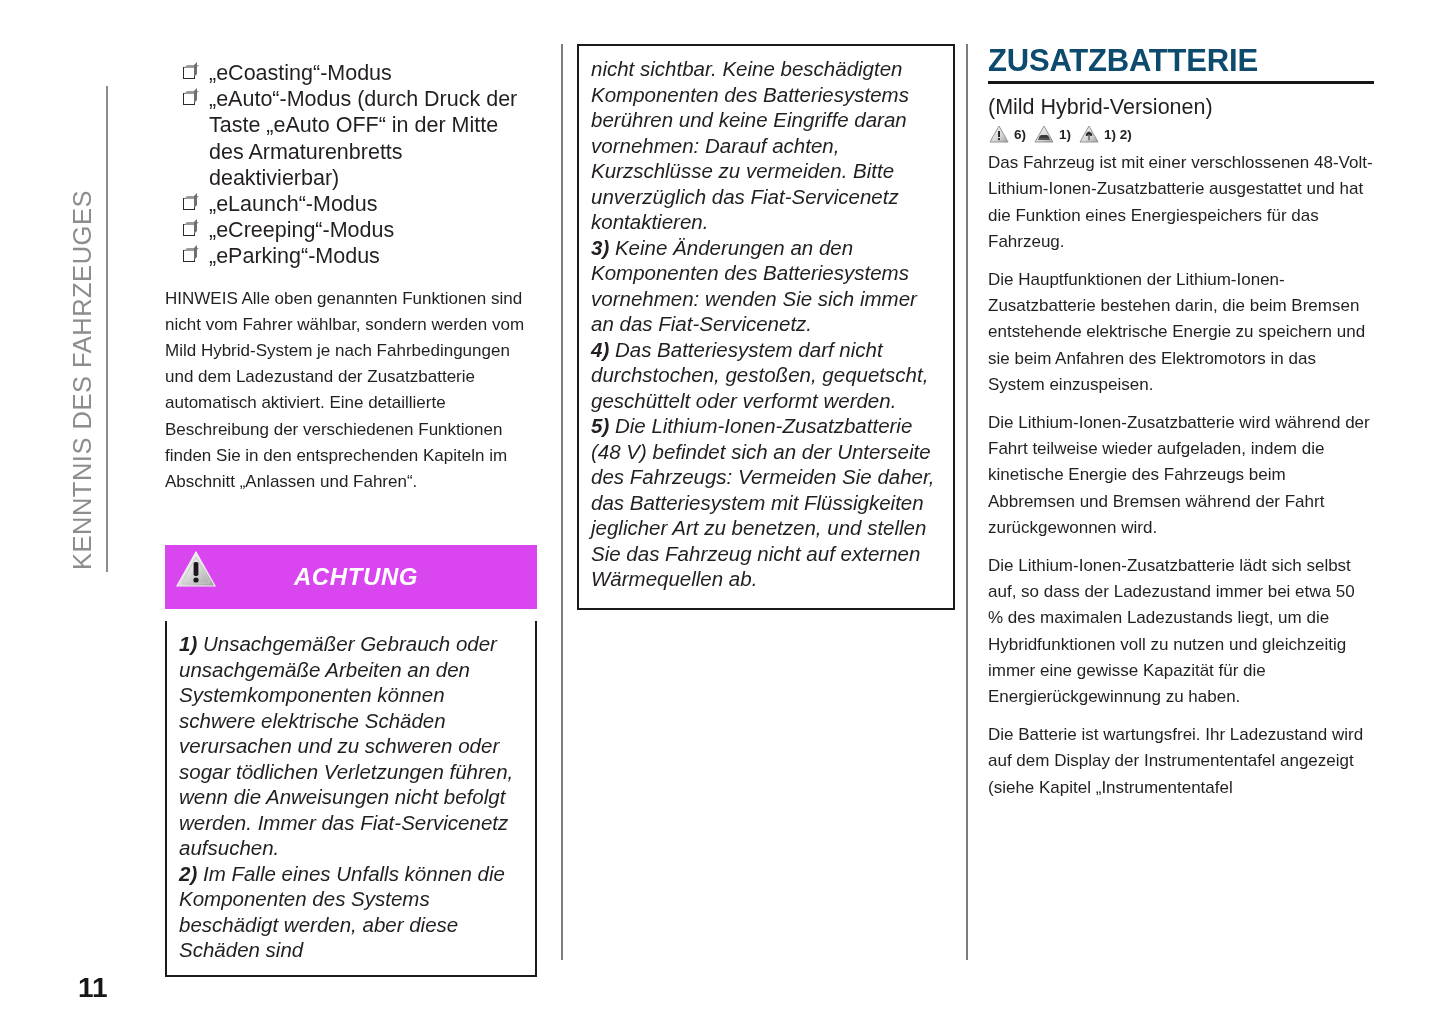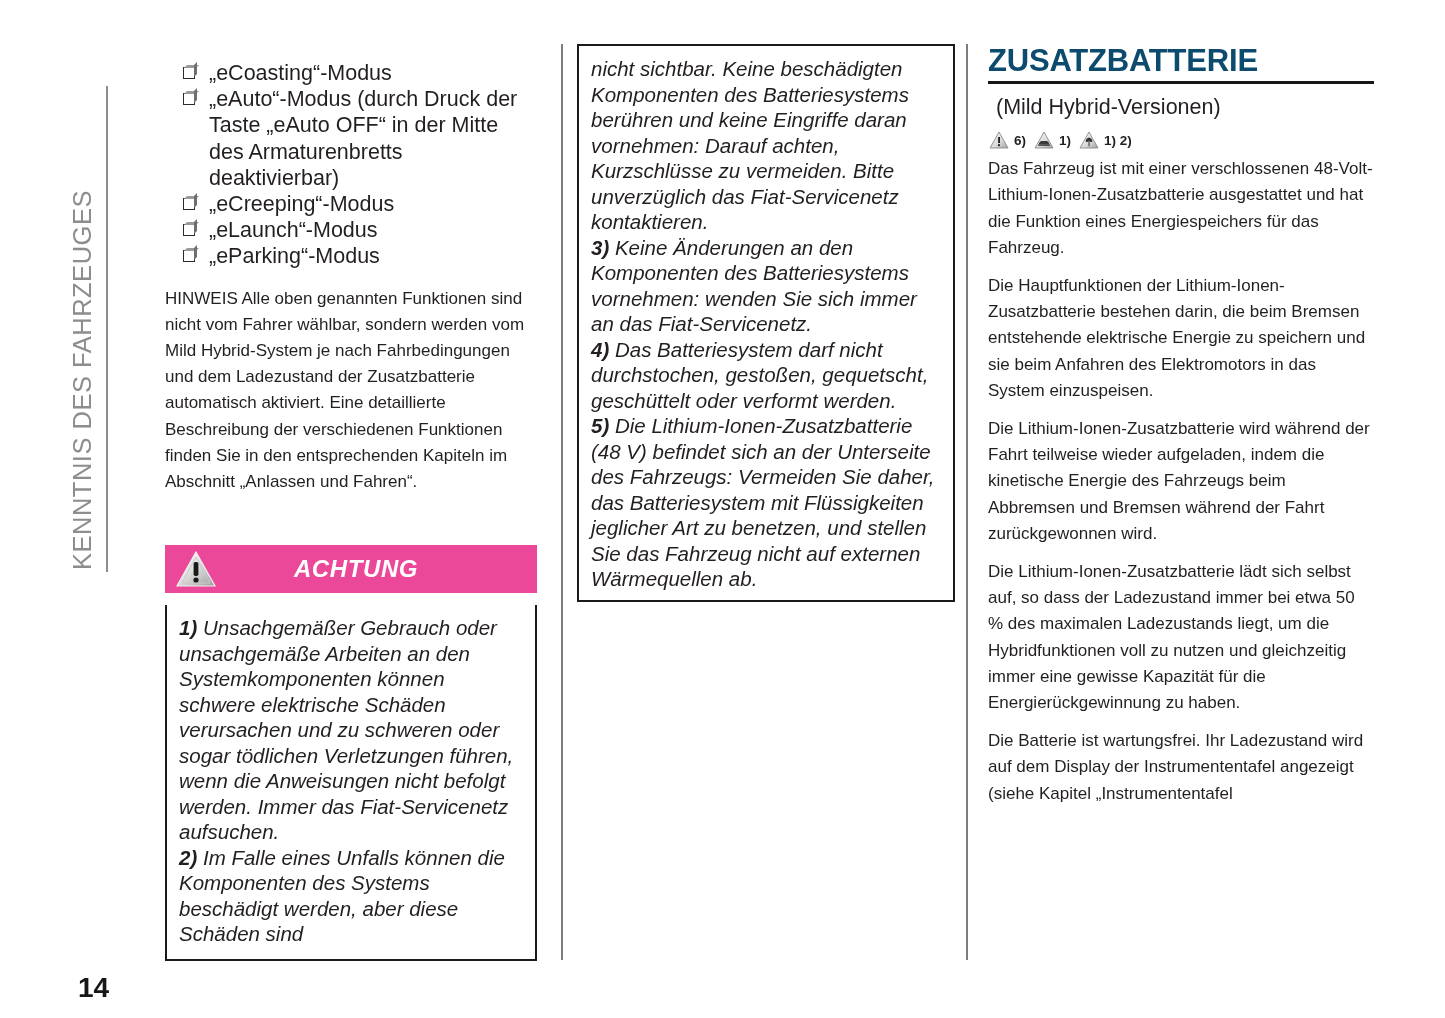--- a/index.html
+++ b/index.html
@@ -116,22 +116,22 @@
     transform: skewX(-45deg);
     transform-origin: left bottom;
   }
 
   .para { margin: 0; }
   .para + .para { margin-top: 12px; }
 
   
   .warn-block { margin-top: 50px; }
   .warn-header {
-    background: #ec4899;
-    height: 48px;
+    background: #d946ef;
+    height: 64px;
     display: flex;
     align-items: center;
     position: relative;
     justify-content: center;
   }
   .warn-header-title {
     color: #ffffff;
     font-weight: bold;
     font-style: italic;
     font-size: 24px;
@@ -154,21 +154,21 @@
     margin-top: 12px;
     padding: 10px 12px 12px 12px;
     font-style: italic;
     font-size: 20.5px;
     line-height: 25.5px;
     min-height: 216px;
     box-sizing: border-box;
   }
   .warn-body-standalone {
     border: 2px solid #1a1a1a;
-    padding: 10px 12px 8px 12px;
+    padding: 10px 12px 16px 12px;
     font-style: italic;
     font-size: 20.5px;
     line-height: 25.5px;
     box-sizing: border-box;
   }
   .warn-num { font-weight: bold; font-style: italic; }
 
   
   .sec-title {
     font-size: 31px;
@@ -180,21 +180,21 @@
   }
   .sec-underline {
     height: 3px;
     background: #171717;
     margin-top: 3px;
     margin-bottom: 10px;
   }
   .subtitle {
     font-size: 21.5px;
     line-height: 26.2px;
-    margin: 8px;
+    margin: 0;
   }
 
   
   .symbol-row {
     display: flex;
     align-items: center;
     gap: 4px;
     margin: 2px 0 4px 0;
     height: 24px;
   }
@@ -235,25 +235,25 @@
       <li class="bullet-item">
         <span class="sq-icon"></span>
         <span>„eCoasting“-Modus</span>
       </li>
       <li class="bullet-item">
         <span class="sq-icon"></span>
         <span>„eAuto“-Modus (durch Druck der Taste „eAuto OFF“ in der Mitte des Armaturenbretts deaktivierbar)</span>
       </li>
       <li class="bullet-item">
         <span class="sq-icon"></span>
+        <span>„eLaunch“-Modus</span>
+      </li>
+      <li class="bullet-item">
+        <span class="sq-icon"></span>
         <span>„eCreeping“-Modus</span>
-      </li>
-      <li class="bullet-item">
-        <span class="sq-icon"></span>
-        <span>„eLaunch“-Modus</span>
       </li>
       <li class="bullet-item">
         <span class="sq-icon"></span>
         <span>„eParking“-Modus</span>
       </li>
     </ul>
 
     <p class="body-text para">HINWEIS Alle oben genannten Funktionen sind nicht vom Fahrer wählbar, sondern werden vom Mild Hybrid-System je nach Fahrbedingungen und dem Ladezustand der Zusatzbatterie automatisch aktiviert. Eine detaillierte Beschreibung der verschiedenen Funktionen finden Sie in den entsprechenden Kapiteln im Abschnitt „Anlassen und Fahren“.</p>
 
     <div class="warn-block">
@@ -326,15 +326,15 @@
       <span class="sym-ref">1) 2)</span>
     </div>
 
     <p class="body-text para">Das Fahrzeug ist mit einer verschlossenen 48-Volt-Lithium-Ionen-Zusatzbatterie ausgestattet und hat die Funktion eines Energiespeichers für das Fahrzeug.</p>
     <p class="body-text para">Die Hauptfunktionen der Lithium-Ionen-Zusatzbatterie bestehen darin, die beim Bremsen entstehende elektrische Energie zu speichern und sie beim Anfahren des Elektromotors in das System einzuspeisen.</p>
     <p class="body-text para">Die Lithium-Ionen-Zusatzbatterie wird während der Fahrt teilweise wieder aufgeladen, indem die kinetische Energie des Fahrzeugs beim Abbremsen und Bremsen während der Fahrt zurückgewonnen wird.</p>
     <p class="body-text para">Die Lithium-Ionen-Zusatzbatterie lädt sich selbst auf, so dass der Ladezustand immer bei etwa 50 % des maximalen Ladezustands liegt, um die Hybridfunktionen voll zu nutzen und gleichzeitig immer eine gewisse Kapazität für die Energierückgewinnung zu haben.</p>
     <p class="body-text para">Die Batterie ist wartungsfrei. Ihr Ladezustand wird auf dem Display der Instrumententafel angezeigt (siehe Kapitel „Instrumententafel</p>
   </div>
 
-  <div class="page-num">14</div>
+  <div class="page-num">11</div>
 
 </div>
 
 </body></html>

